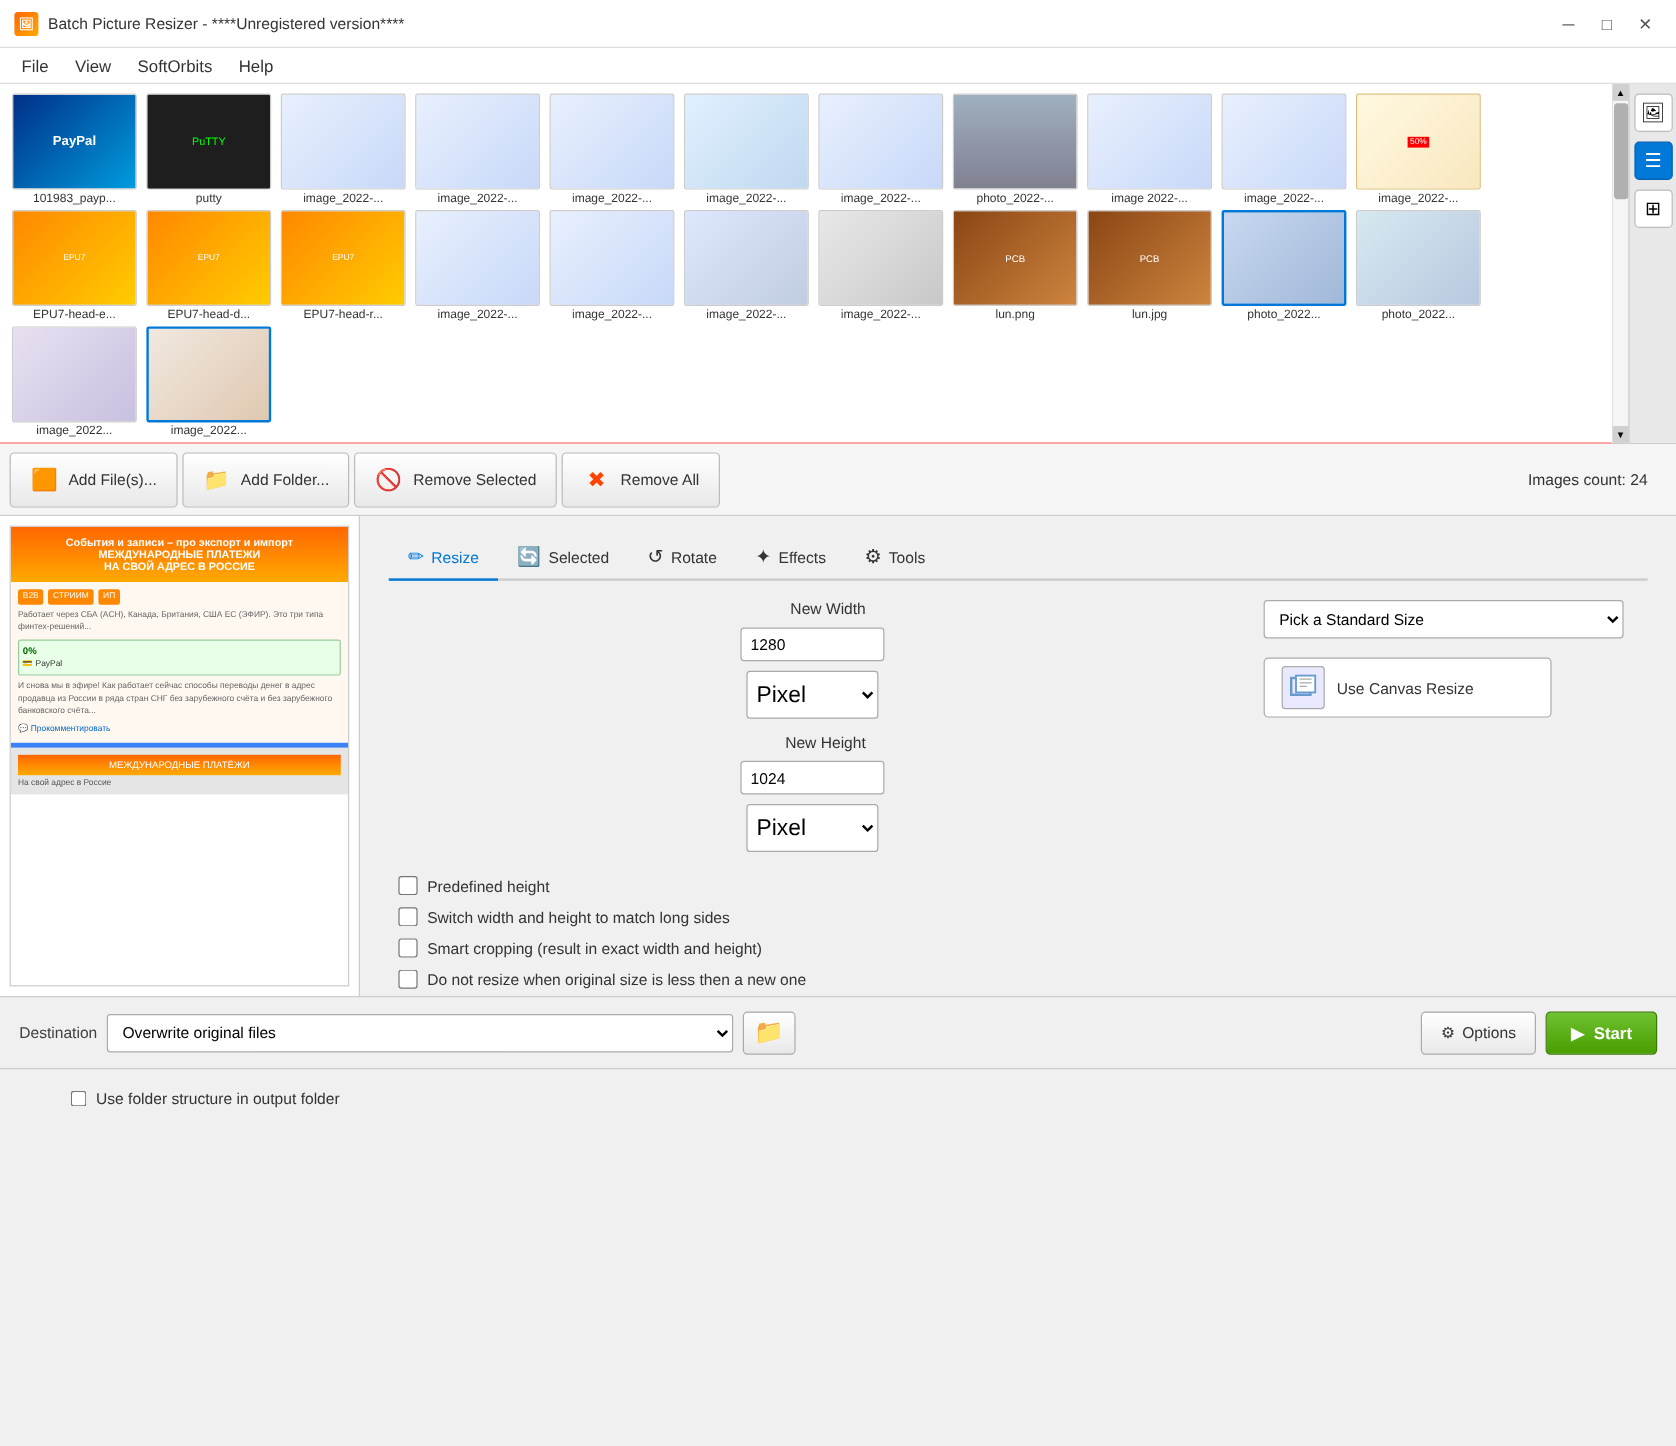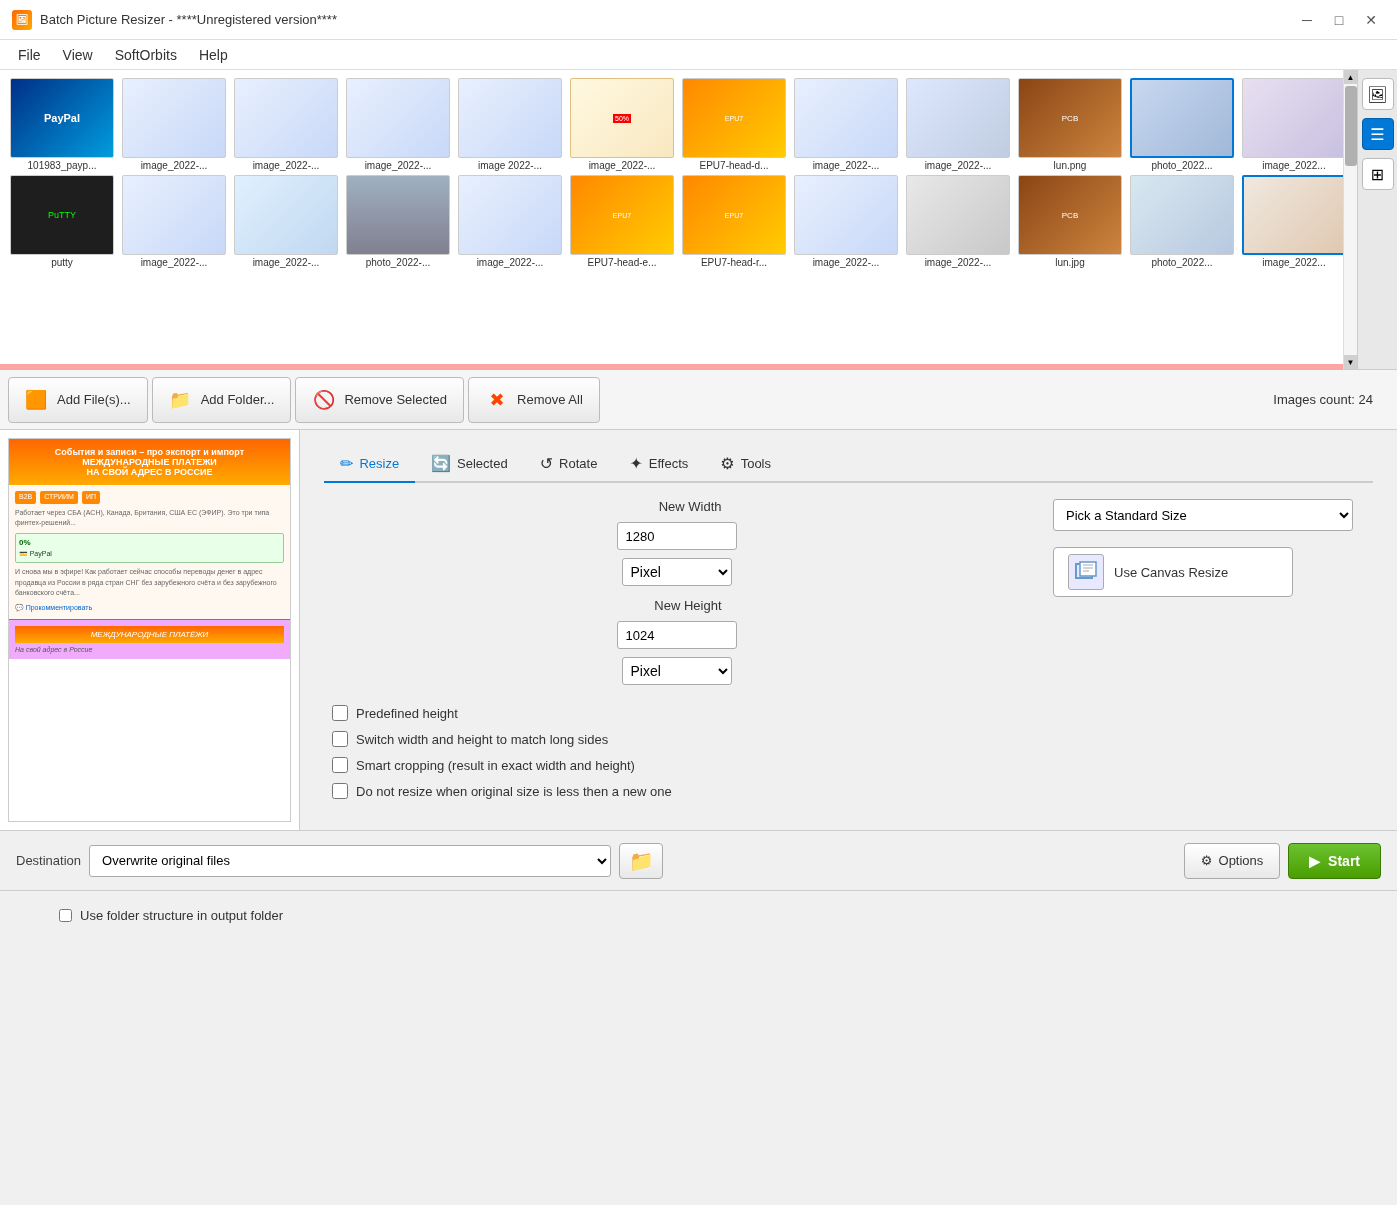--- a/index.html
+++ b/index.html
@@ -53,30 +53,29 @@
     }
     .menu-item {
       padding: 4px 10px;
       cursor: pointer;
       border-radius: 3px;
       font-size: 14px;
       color: #333;
     }
     .image-gallery {
       background: #fff;
-      border-bottom: 6px solid #fca5a5;
+      border-bottom: 2px solid #fca5a5;
       height: 300px;
       overflow-y: auto;
       overflow-x: hidden;
       padding: 8px;
       display: flex;
       flex-wrap: wrap;
       gap: 4px;
       align-content: flex-start;
-      flex-direction: column;
     }
     .image-thumb {
       display: flex;
       flex-direction: column;
       align-items: center;
       width: 108px;
       cursor: pointer;
     }
     .thumb-img {
       width: 104px;
@@ -191,25 +190,25 @@
       width: 120px;
       height: 28px;
       border: 1px solid #aaa;
       border-radius: 3px;
       padding: 0 8px;
       font-size: 13px;
       background: white;
     }
     .form-select {
       width: 110px;
-      height: 28px;
+      height: 40px;
       border: 1px solid #aaa;
       border-radius: 3px;
       padding: 0 4px;
-      font-size: 14px;
+      font-size: 19px;
       background: white;
       cursor: pointer;
     }
     .checkbox-row {
       display: flex;
       align-items: center;
       gap: 8px;
       margin-bottom: 10px;
       margin-left: 8px;
     }
@@ -532,21 +531,21 @@
           <div style="background:#ff8800;color:white;padding:1px 4px;font-size:7px;border-radius:2px;">ИП</div>
         </div>
         <div style="font-size:7px;color:#666;margin-bottom:4px;">Работает через СБА (ACH), Канада, Британия, США ЕС (ЭФИР). Это три типа финтех-решений...</div>
         <div style="background:#e8ffe8;border:1px solid #99cc99;padding:3px;font-size:7px;border-radius:2px;margin-bottom:4px;">
           <div style="font-size:8px;font-weight:bold;color:#006600;">0%</div>
           <div style="color:#333;">💳 PayPal</div>
         </div>
         <div style="font-size:7px;color:#666;margin-bottom:4px;">И снова мы в эфире! Как работает сейчас способы переводы денег в адрес продавца из России в ряда стран СНГ без зарубежного счёта и без зарубежного банковского счёта...</div>
         <div style="margin-top:4px;font-size:7px;color:#0066cc;cursor:pointer;">💬 Прокомментировать</div>
       </div>
-      <div style="padding:6px;font-size:7px;color:#333;background:#f0abfc;border-top:1px solid #3b82f6;font-style:italic;">
+      <div style="padding:6px;font-size:7px;color:#333;background:#e5e5e5;border-top:4px solid #3b82f6;">
         <div style="background:linear-gradient(180deg,#ff6600,#ffaa00);padding:4px;color:white;font-size:8px;text-align:center;margin-bottom:3px;">
           МЕЖДУНАРОДНЫЕ ПЛАТЁЖИ
         </div>
         <div style="font-size:7px;color:#555;">На свой адрес в Россие</div>
       </div>
     </div>
   </div>
 
   <div class="settings-panel">
 

